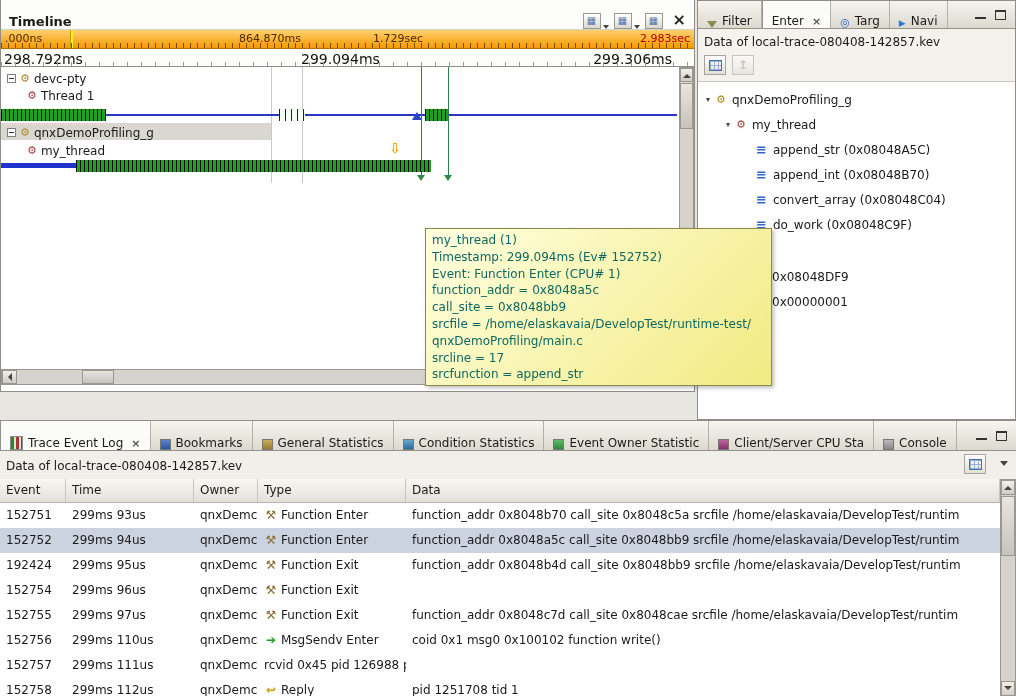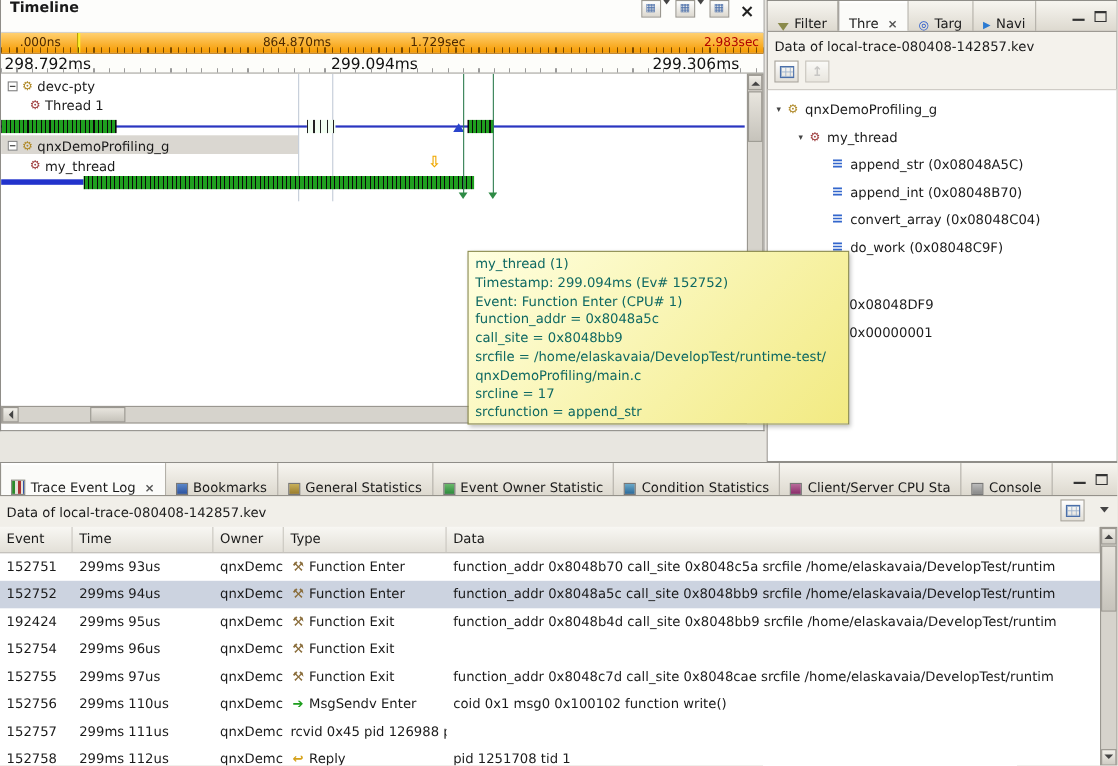--- a/index.html
+++ b/index.html
@@ -32,21 +32,21 @@
   .bico.co{background:linear-gradient(#bbb,#888)}
   .ico-filter{width:0;height:0;border-left:5px solid transparent;border-right:5px solid transparent;border-top:7px solid #8a8a4a;flex:none}
   .ico-target{color:#2255cc;font-size:11px;line-height:11px} .ico-target::before{content:"◎"}
   .ico-navi{color:#2a7ad2;font-size:9px} .ico-navi::before{content:"▶"}
   .chev{display:flex;align-items:center;padding:0 6px;font-weight:bold;color:#333;cursor:pointer}
   .chev::before{content:"»";margin-right:1px}
   .chev span{font-size:10px}
 
   
   #tlpane{left:0;top:28;width:695px;height:392px;background:#fff;border:1px solid #8f8d88;border-top:none}
-  #tlhead{left:0;top:0;width:100%;height:30px;background:#fdfdfb;border-bottom:1px solid #d5d2cb;display:flex;align-items:flex-start;padding:0 8px}
+  #tlhead{left:0;top:0;width:100%;height:30px;background:#fdfdfb;border-bottom:1px solid #d5d2cb;display:flex;align-items:flex-end;padding:0 8px}
   #tltitle{font-weight:bold;font-size:13px}
   .tlico{width:18px;height:16px;border:1px solid #9a978f;background:linear-gradient(#fff,#dcd8cf);text-align:center;line-height:14px;font-size:10px;color:#4a6ea9;cursor:pointer}
   .tlico::before{content:"▦"}
   .dd{width:0;height:0;border-left:3px solid transparent;border-right:3px solid transparent;border-top:4px solid #444;margin:0 5px 0 2px;cursor:pointer}
   .tlx{font-size:16px;font-weight:bold;color:#222;margin-left:10px;cursor:pointer}
   .tlx::before{content:"×"}
 
   #ruler1{left:0;top:30px;width:100%;height:19px;background:linear-gradient(#ffd070,#f59a00);border-bottom:1px solid #b86e00;font-size:11px;color:#4a2800}
   #ruler1 .ticks{position:absolute;left:0;bottom:0;width:100%;height:5px;background:repeating-linear-gradient(90deg,#7a4a00 0 1px,transparent 1px 7px)}
   #ruler1 .lbl{position:absolute;top:2px}
@@ -159,21 +159,21 @@
       <div class="spacer"></div>
       <span class="tlico"></span>
         <span class="dd"></span>
       <span class="tlico"></span>
         <span class="dd"></span>
       <span class="tlico"></span>
       <span class="tlx"></span>
     </div>
 
     <div id="ruler1" class="abs">
-      <span class="lbl" style="left:17px">.000ns</span>
+      <span class="lbl" style="left:4px">.000ns</span>
       <span class="lbl" style="left:238px">864.870ms</span>
       <span class="lbl" style="left:372px">1.729sec</span>
       <span class="lbl" style="right:4px;color:#b00000">2.983sec</span>
       <div id="r1m" class="abs"></div>
       <div class="ticks"></div>
     </div>
 
     <div id="ruler2" class="abs">
       <span class="lbl" style="left:3px">298.792ms</span>
       <span class="lbl" style="left:300px">299.094ms</span>
@@ -243,21 +243,21 @@
     </div>
   </div>
 
   <div id="rpanel" class="abs">
     <div id="rptabs" class="tabbar">
       <div class="tab">
           <span class="ico-filter"></span>
           <span>Filter</span>
         </div>
       <div class="tab active">
-          <span>Thre</span>
+          <span>Enter</span>
           <span class="xclose"></span>
         </div>
       <div class="tab">
           <span class="ico-target"></span>
           <span>Targ</span>
         </div>
       <div class="tab">
           <span class="ico-navi"></span>
           <span>Navi</span>
         </div>
@@ -332,26 +332,26 @@
         </div>
       <div class="tab">
           <span class="bico bk"></span>
           <span>Bookmarks</span>
         </div>
       <div class="tab">
           <span class="bico st"></span>
           <span>General Statistics</span>
         </div>
       <div class="tab">
+          <span class="bico cs"></span>
+          <span>Condition Statistics</span>
+        </div>
+      <div class="tab">
           <span class="bico ow"></span>
           <span>Event Owner Statistic</span>
-        </div>
-      <div class="tab">
-          <span class="bico cs"></span>
-          <span>Condition Statistics</span>
         </div>
       <div class="tab">
           <span class="bico cl"></span>
           <span>Client/Server CPU Sta</span>
         </div>
       <div class="tab">
           <span class="bico co"></span>
           <span>Console</span>
         </div>
       <div class="spacer"></div>

